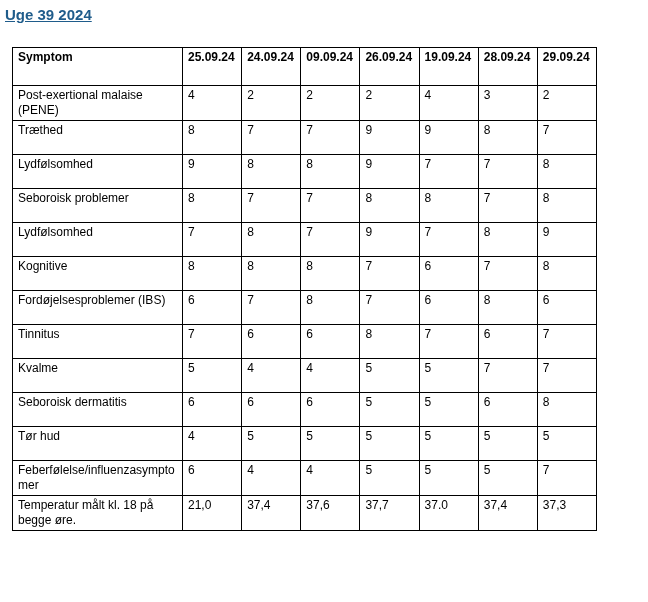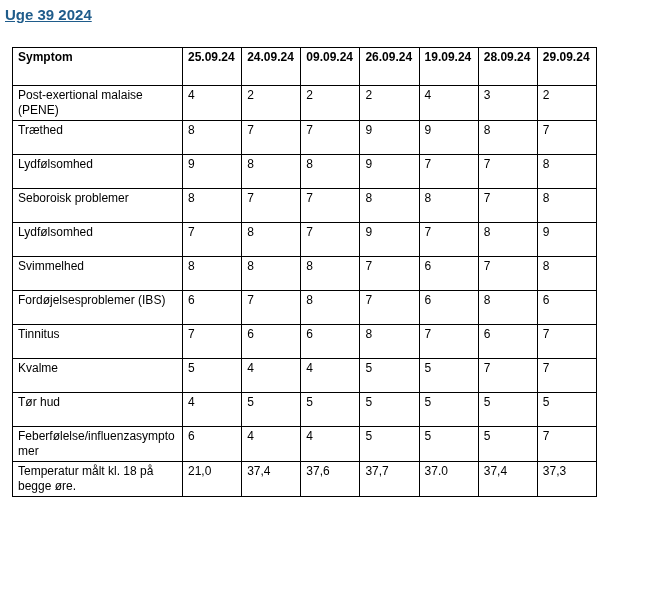--- a/index.html
+++ b/index.html
@@ -124,21 +124,21 @@
           <td>Lydfølsomhed</td>
           <td>7</td>
           <td>8</td>
           <td>7</td>
           <td>9</td>
           <td>7</td>
           <td>8</td>
           <td>9</td>
         </tr>
         <tr>
-          <td>Svimmelhed</td>
+          <td>Kognitive</td>
           <td>8</td>
           <td>8</td>
           <td>8</td>
           <td>7</td>
           <td>6</td>
           <td>7</td>
           <td>8</td>
         </tr>
         <tr>
           <td>Fordøjelsesproblemer (IBS)</td>
@@ -162,20 +162,30 @@
         </tr>
         <tr>
           <td>Kvalme</td>
           <td>5</td>
           <td>4</td>
           <td>4</td>
           <td>5</td>
           <td>5</td>
           <td>7</td>
           <td>7</td>
+        </tr>
+        <tr>
+          <td>Seboroisk dermatitis</td>
+          <td>6</td>
+          <td>6</td>
+          <td>6</td>
+          <td>5</td>
+          <td>5</td>
+          <td>6</td>
+          <td>8</td>
         </tr>
         <tr>
           <td>Tør hud</td>
           <td>4</td>
           <td>5</td>
           <td>5</td>
           <td>5</td>
           <td>5</td>
           <td>5</td>
           <td>5</td>

